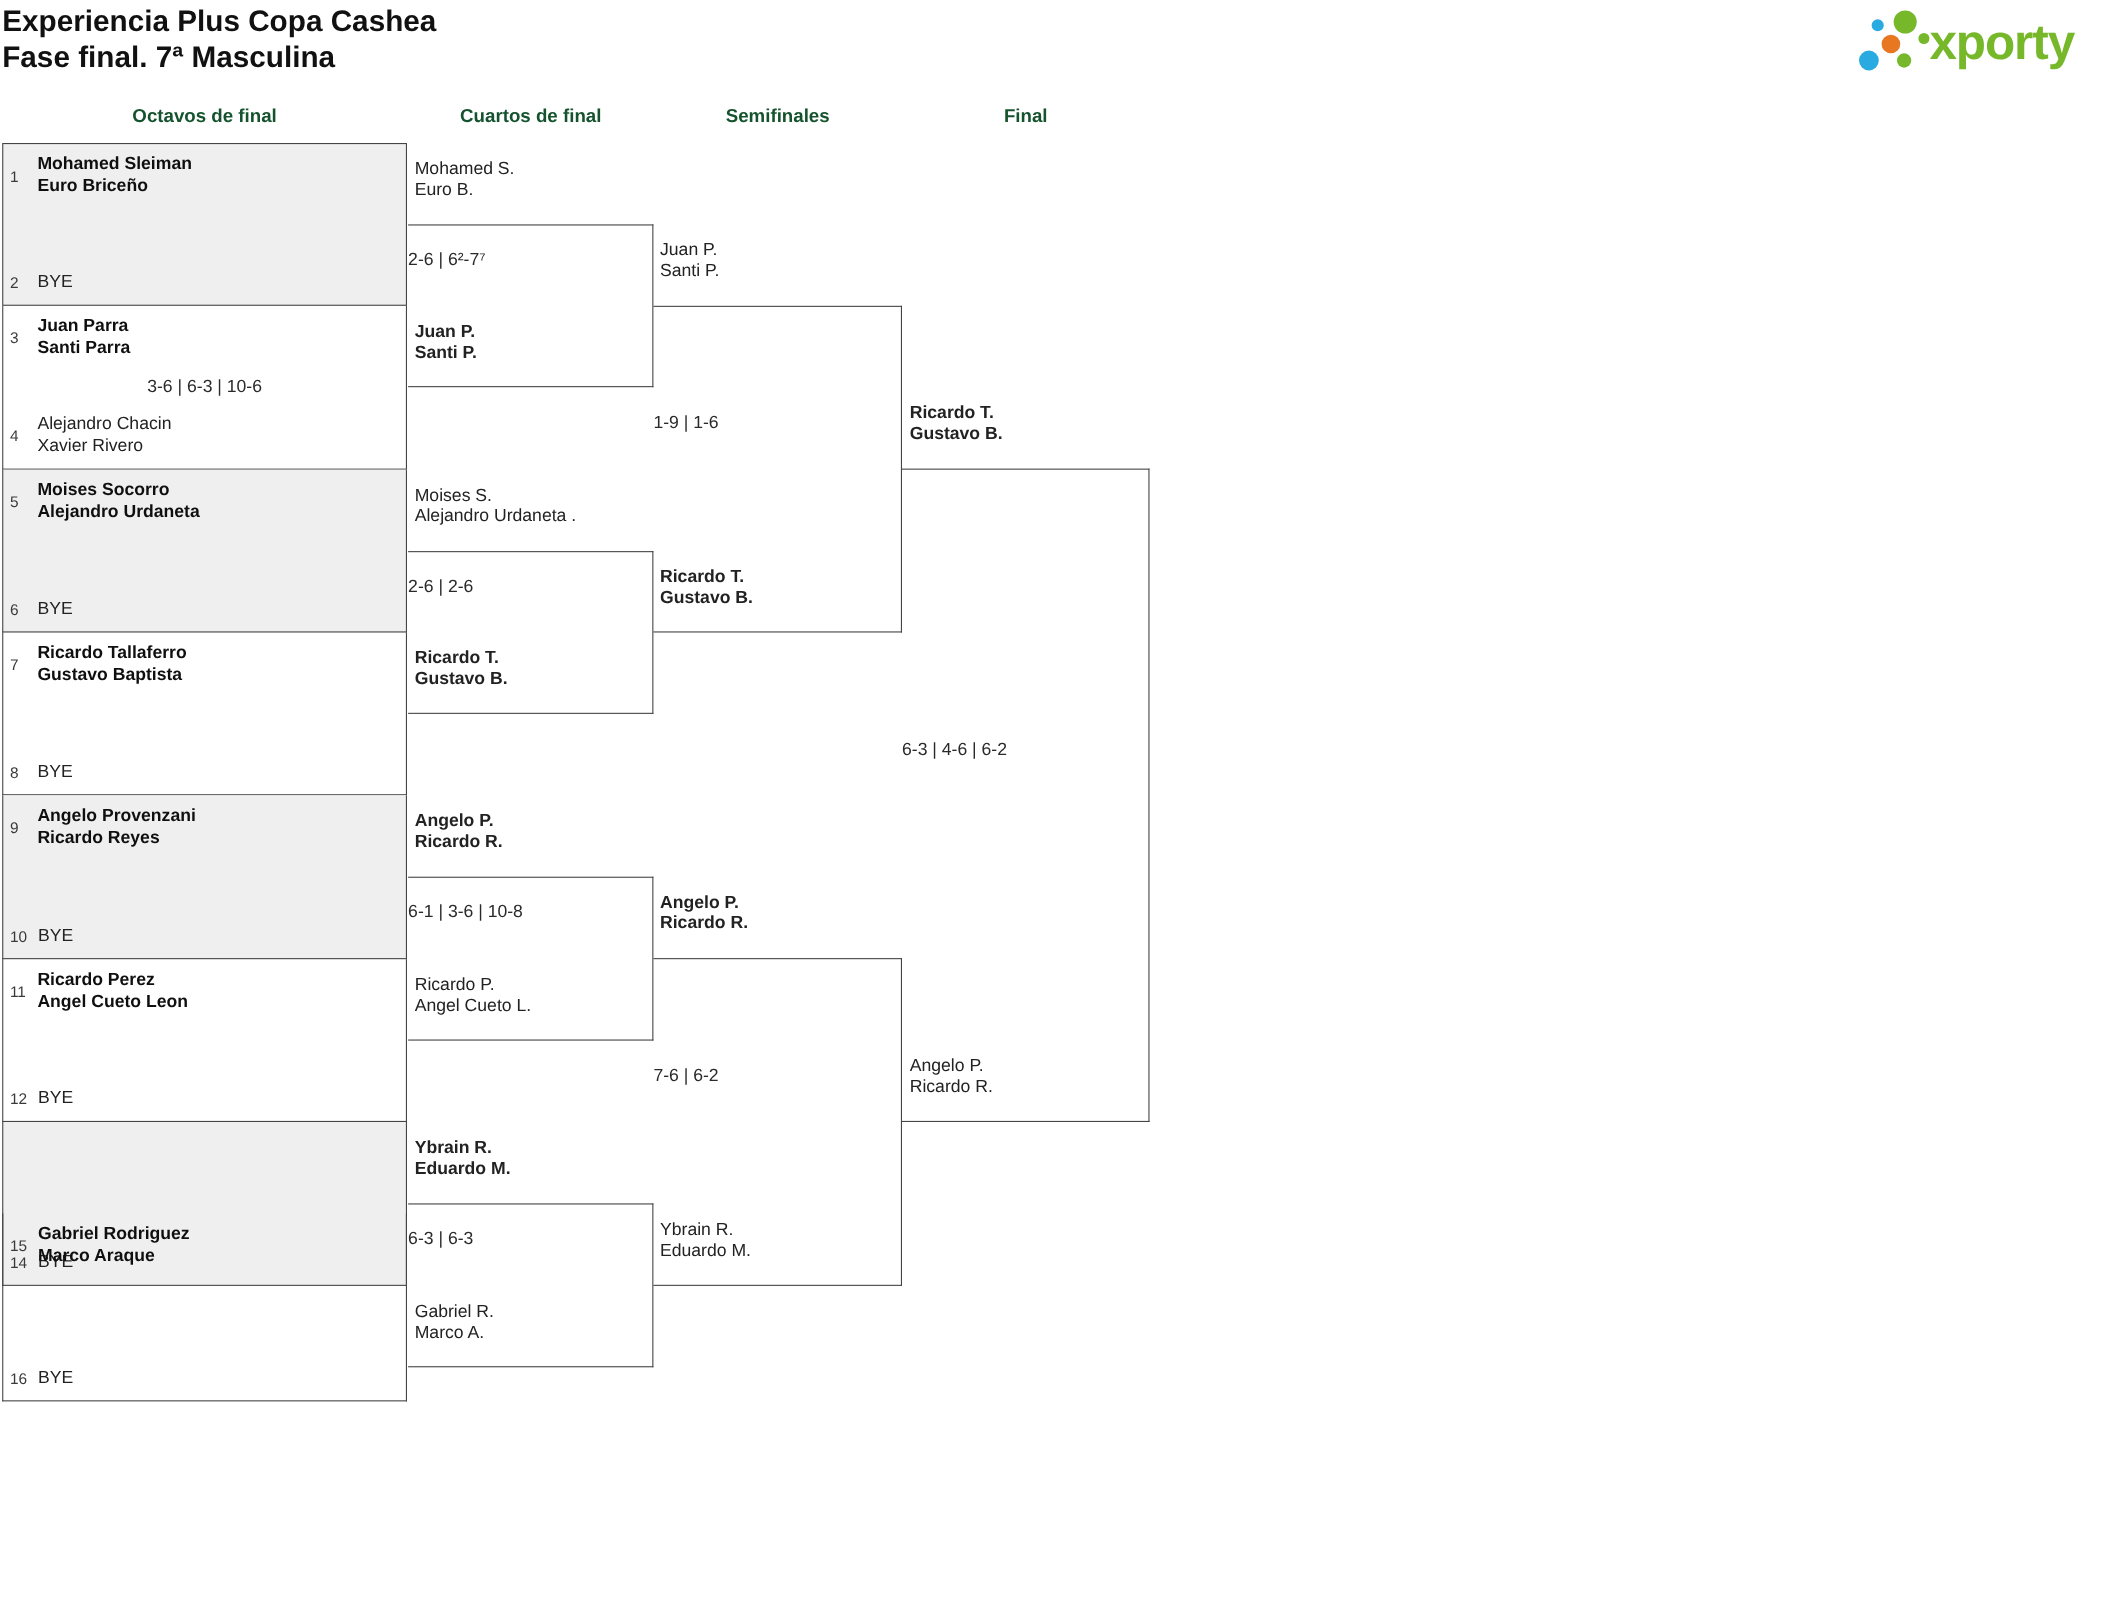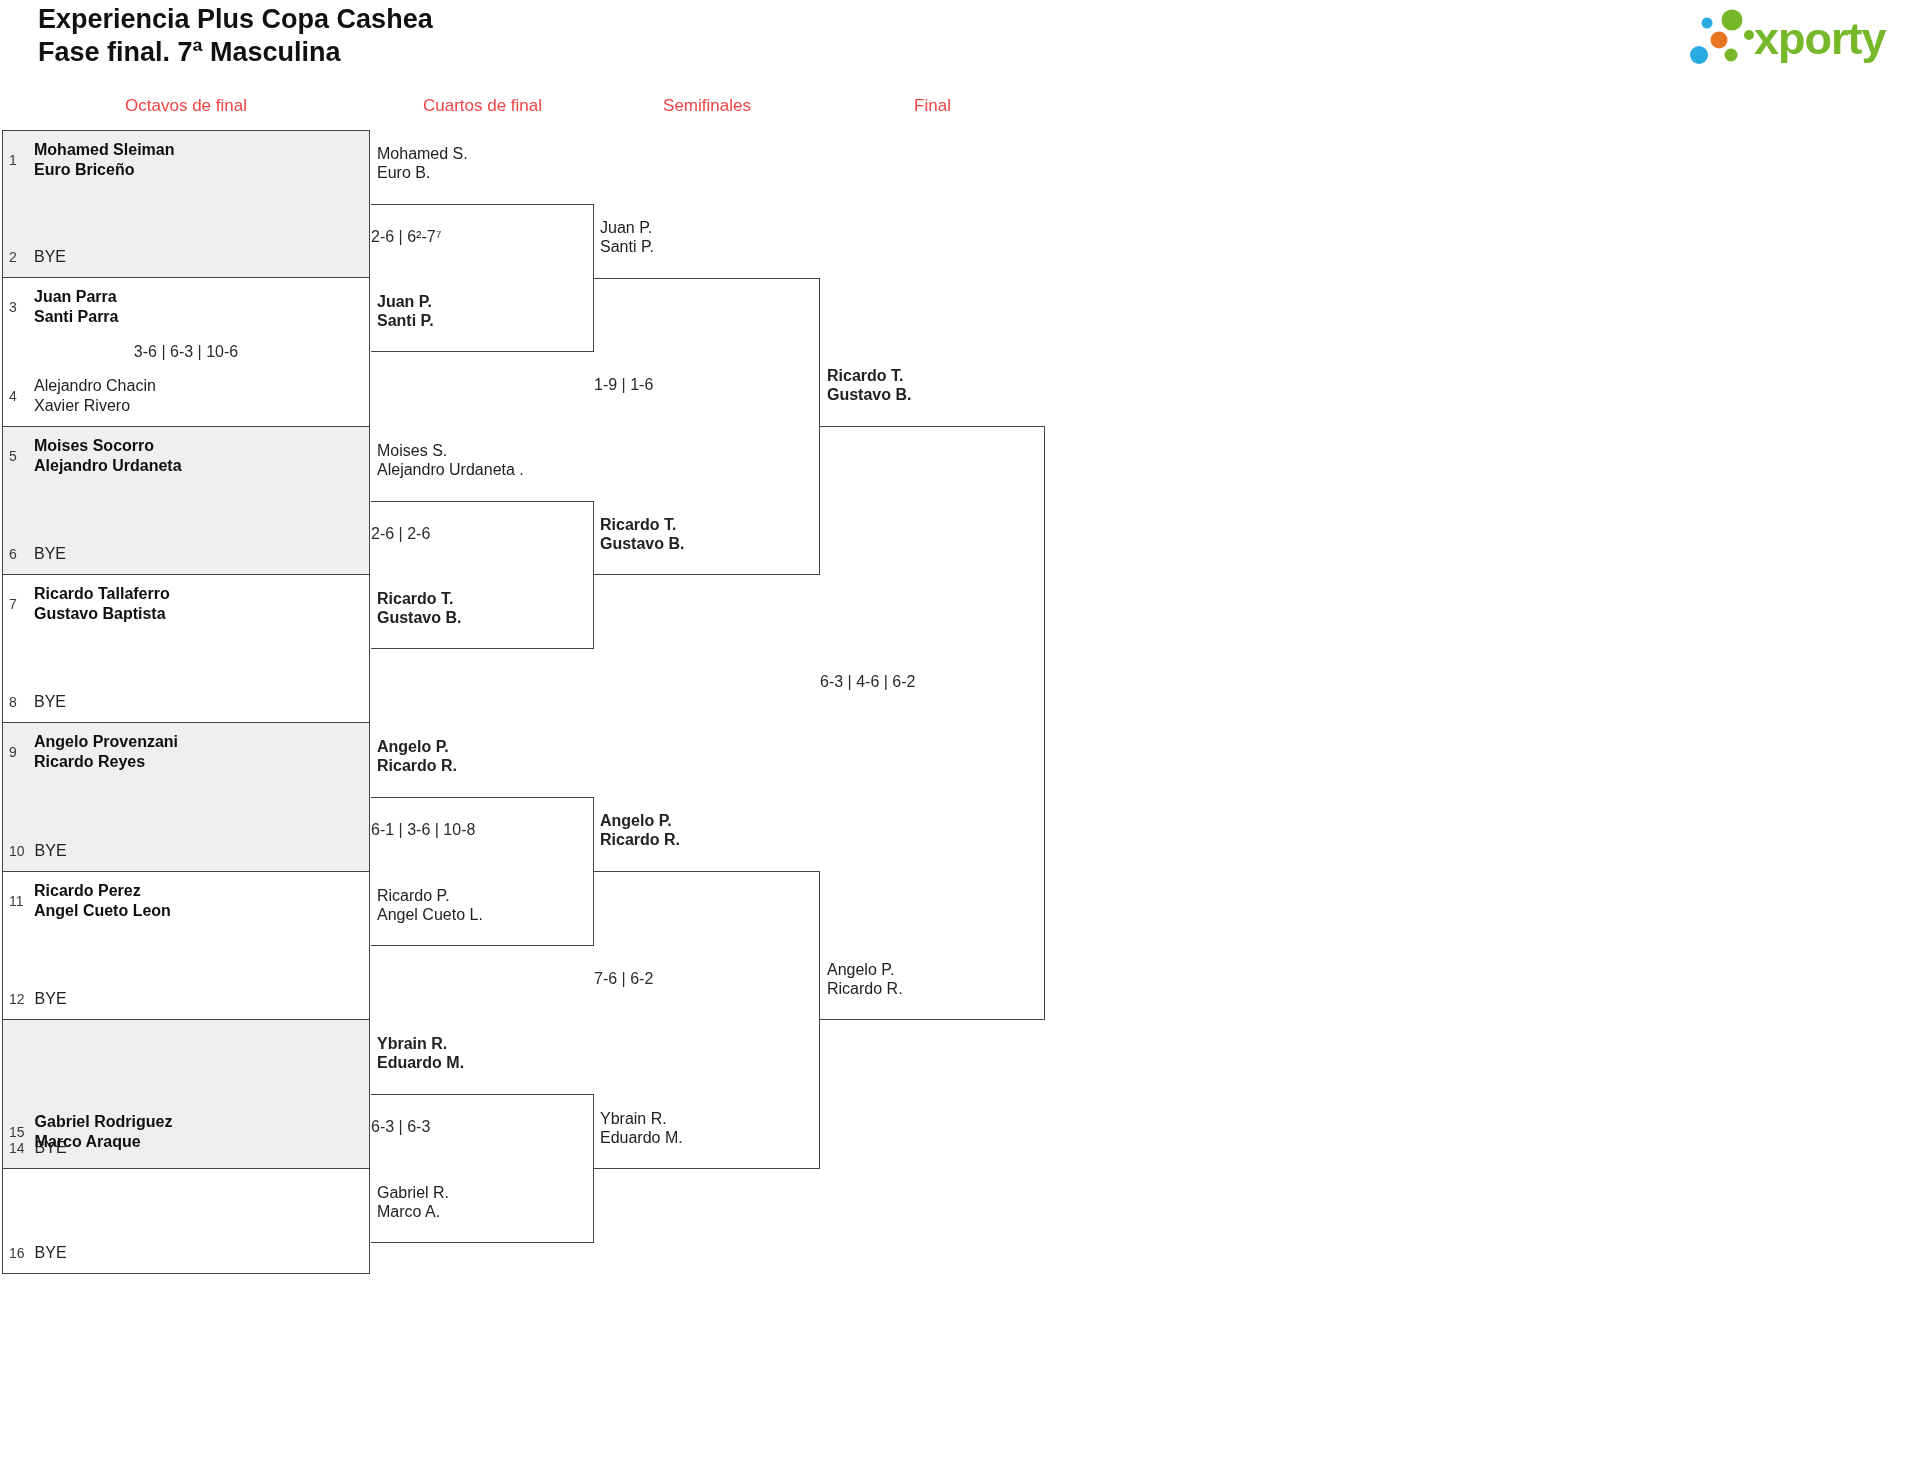--- a/index.html
+++ b/index.html
@@ -1,22 +1,22 @@
 <!DOCTYPE html>
 <html><head>
 <meta charset="utf-8">
 <style>
   html,body{margin:0;padding:0;}
   body{
     width:1920px;height:1459px;position:relative;background:#ffffff;
     font-family:"Liberation Sans", sans-serif;color:#111;overflow:hidden;
   }
   .abs{position:absolute;}
-  .title{left:2px;top:3px;font-size:27px;line-height:33px;font-weight:700;color:#111;margin-left:36px;}
-  .round-header{position:absolute;top:96px;text-align:center;font-size:17px;font-weight:400;color:#ef4444;}
+  .title{left:2px;top:3px;font-size:27px;line-height:33px;font-weight:700;color:#111;}
+  .round-header{position:absolute;top:96px;text-align:center;font-size:17px;font-weight:700;color:#14532d;}
   
   .r1{position:absolute;left:2px;width:368px;box-sizing:border-box;border:1px solid #454545;}
   .r1.noTop{border-top:none;}
   .r1.shaded{background:#efefef;}
   .entry{position:absolute;left:6px;right:6px;display:flex;gap:10px;align-items:center;}
   .entry-top{top:9px;}
   .entry-bottom{bottom:10px;}
   .seed{min-width:15px;font-size:14px;color:#3a3a3a;text-align:left;flex:0 0 auto;}
   .names{display:flex;flex-direction:column;font-size:16px;line-height:20px;color:#222;}
   .winner{font-weight:700;color:#0f0f0f;}

